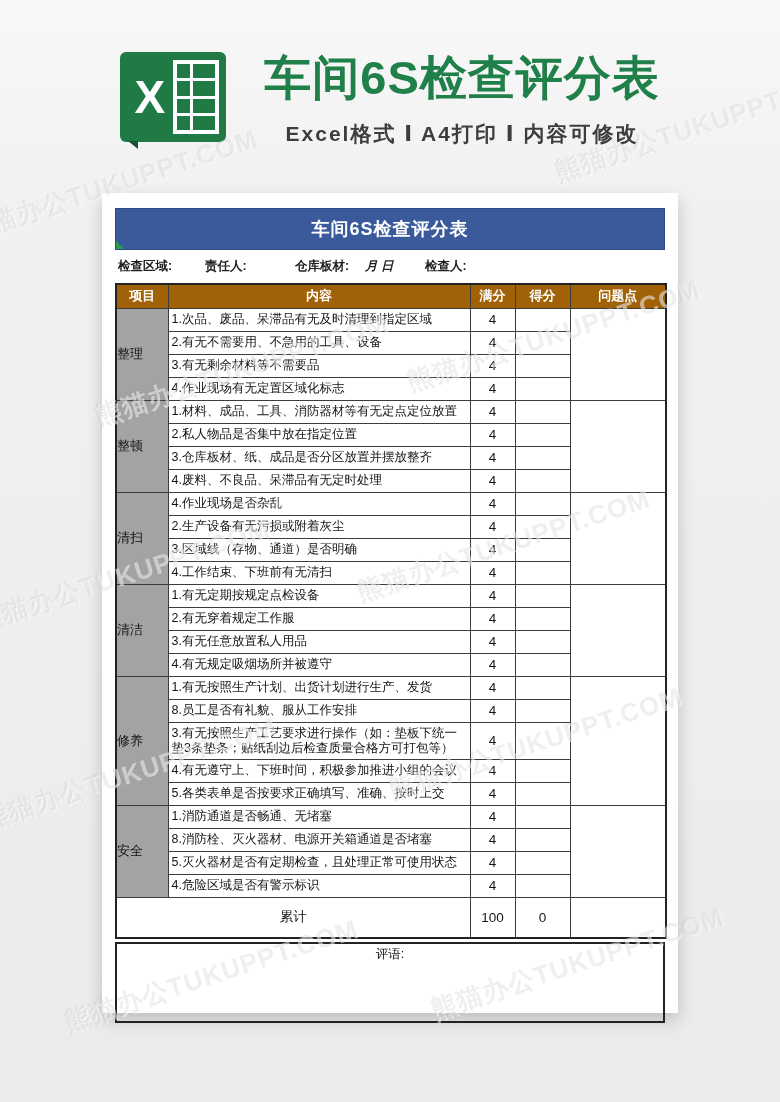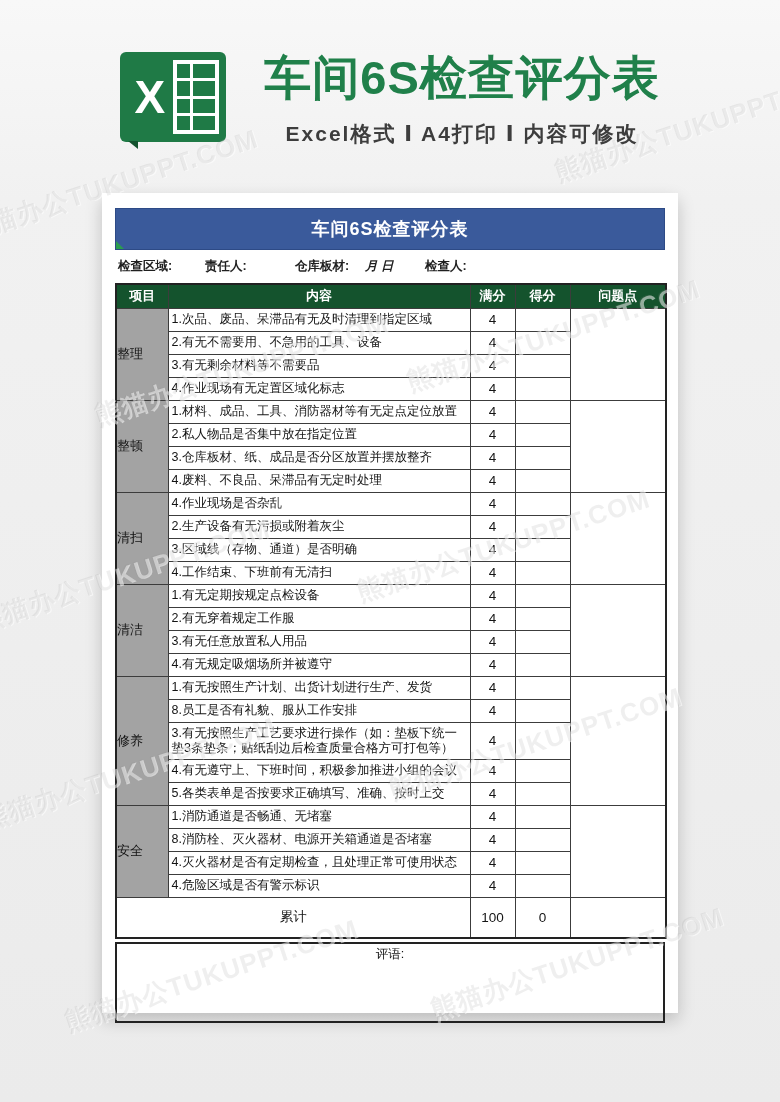--- a/index.html
+++ b/index.html
@@ -71,21 +71,21 @@
   .info-row .f5 { width:120px; }
 
   table.score {
     width:550px; border-collapse:collapse; table-layout:fixed;
     border:2px solid #222;
   }
   table.score th, table.score td {
     border:1px solid #3c3c3c; overflow:hidden;
   }
   tr.head th {
-    height:24px; background:#14532d; color:#ffffff;
+    height:24px; background:#a16207; color:#ffffff;
     font-size:13px; font-weight:bold; text-align:center;
   }
   td.item-cell {
     background:#a3a3a3; text-align:left; font-size:13px; color:#141414;
   }
   td.content { font-size:12.5px; padding:2px 3px; color:#141414; text-align:left; }
   td.num { text-align:center; font-size:13.5px; color:#141414; }
   tr.r { height:23px; }
   tr.tall { height:37px; }
   tr.tall td.content { line-height:1.18; padding:1px 3px; }
@@ -297,21 +297,21 @@
         <td class="num">4</td>
         <td class="num"></td>
         <td rowspan="4"></td>
       </tr>
       <tr class="r">
         <td class="content">8.消防栓、灭火器材、电源开关箱通道是否堵塞</td>
         <td class="num">4</td>
         <td class="num"></td>
       </tr>
       <tr class="r">
-        <td class="content">4.灭火器材是否有定期检查，且处理正常可使用状态</td>
+        <td class="content">5.灭火器材是否有定期检查，且处理正常可使用状态</td>
         <td class="num">4</td>
         <td class="num"></td>
       </tr>
       <tr class="r">
         <td class="content">4.危险区域是否有警示标识</td>
         <td class="num">4</td>
         <td class="num"></td>
       </tr>
 
       <tr class="total-row">

